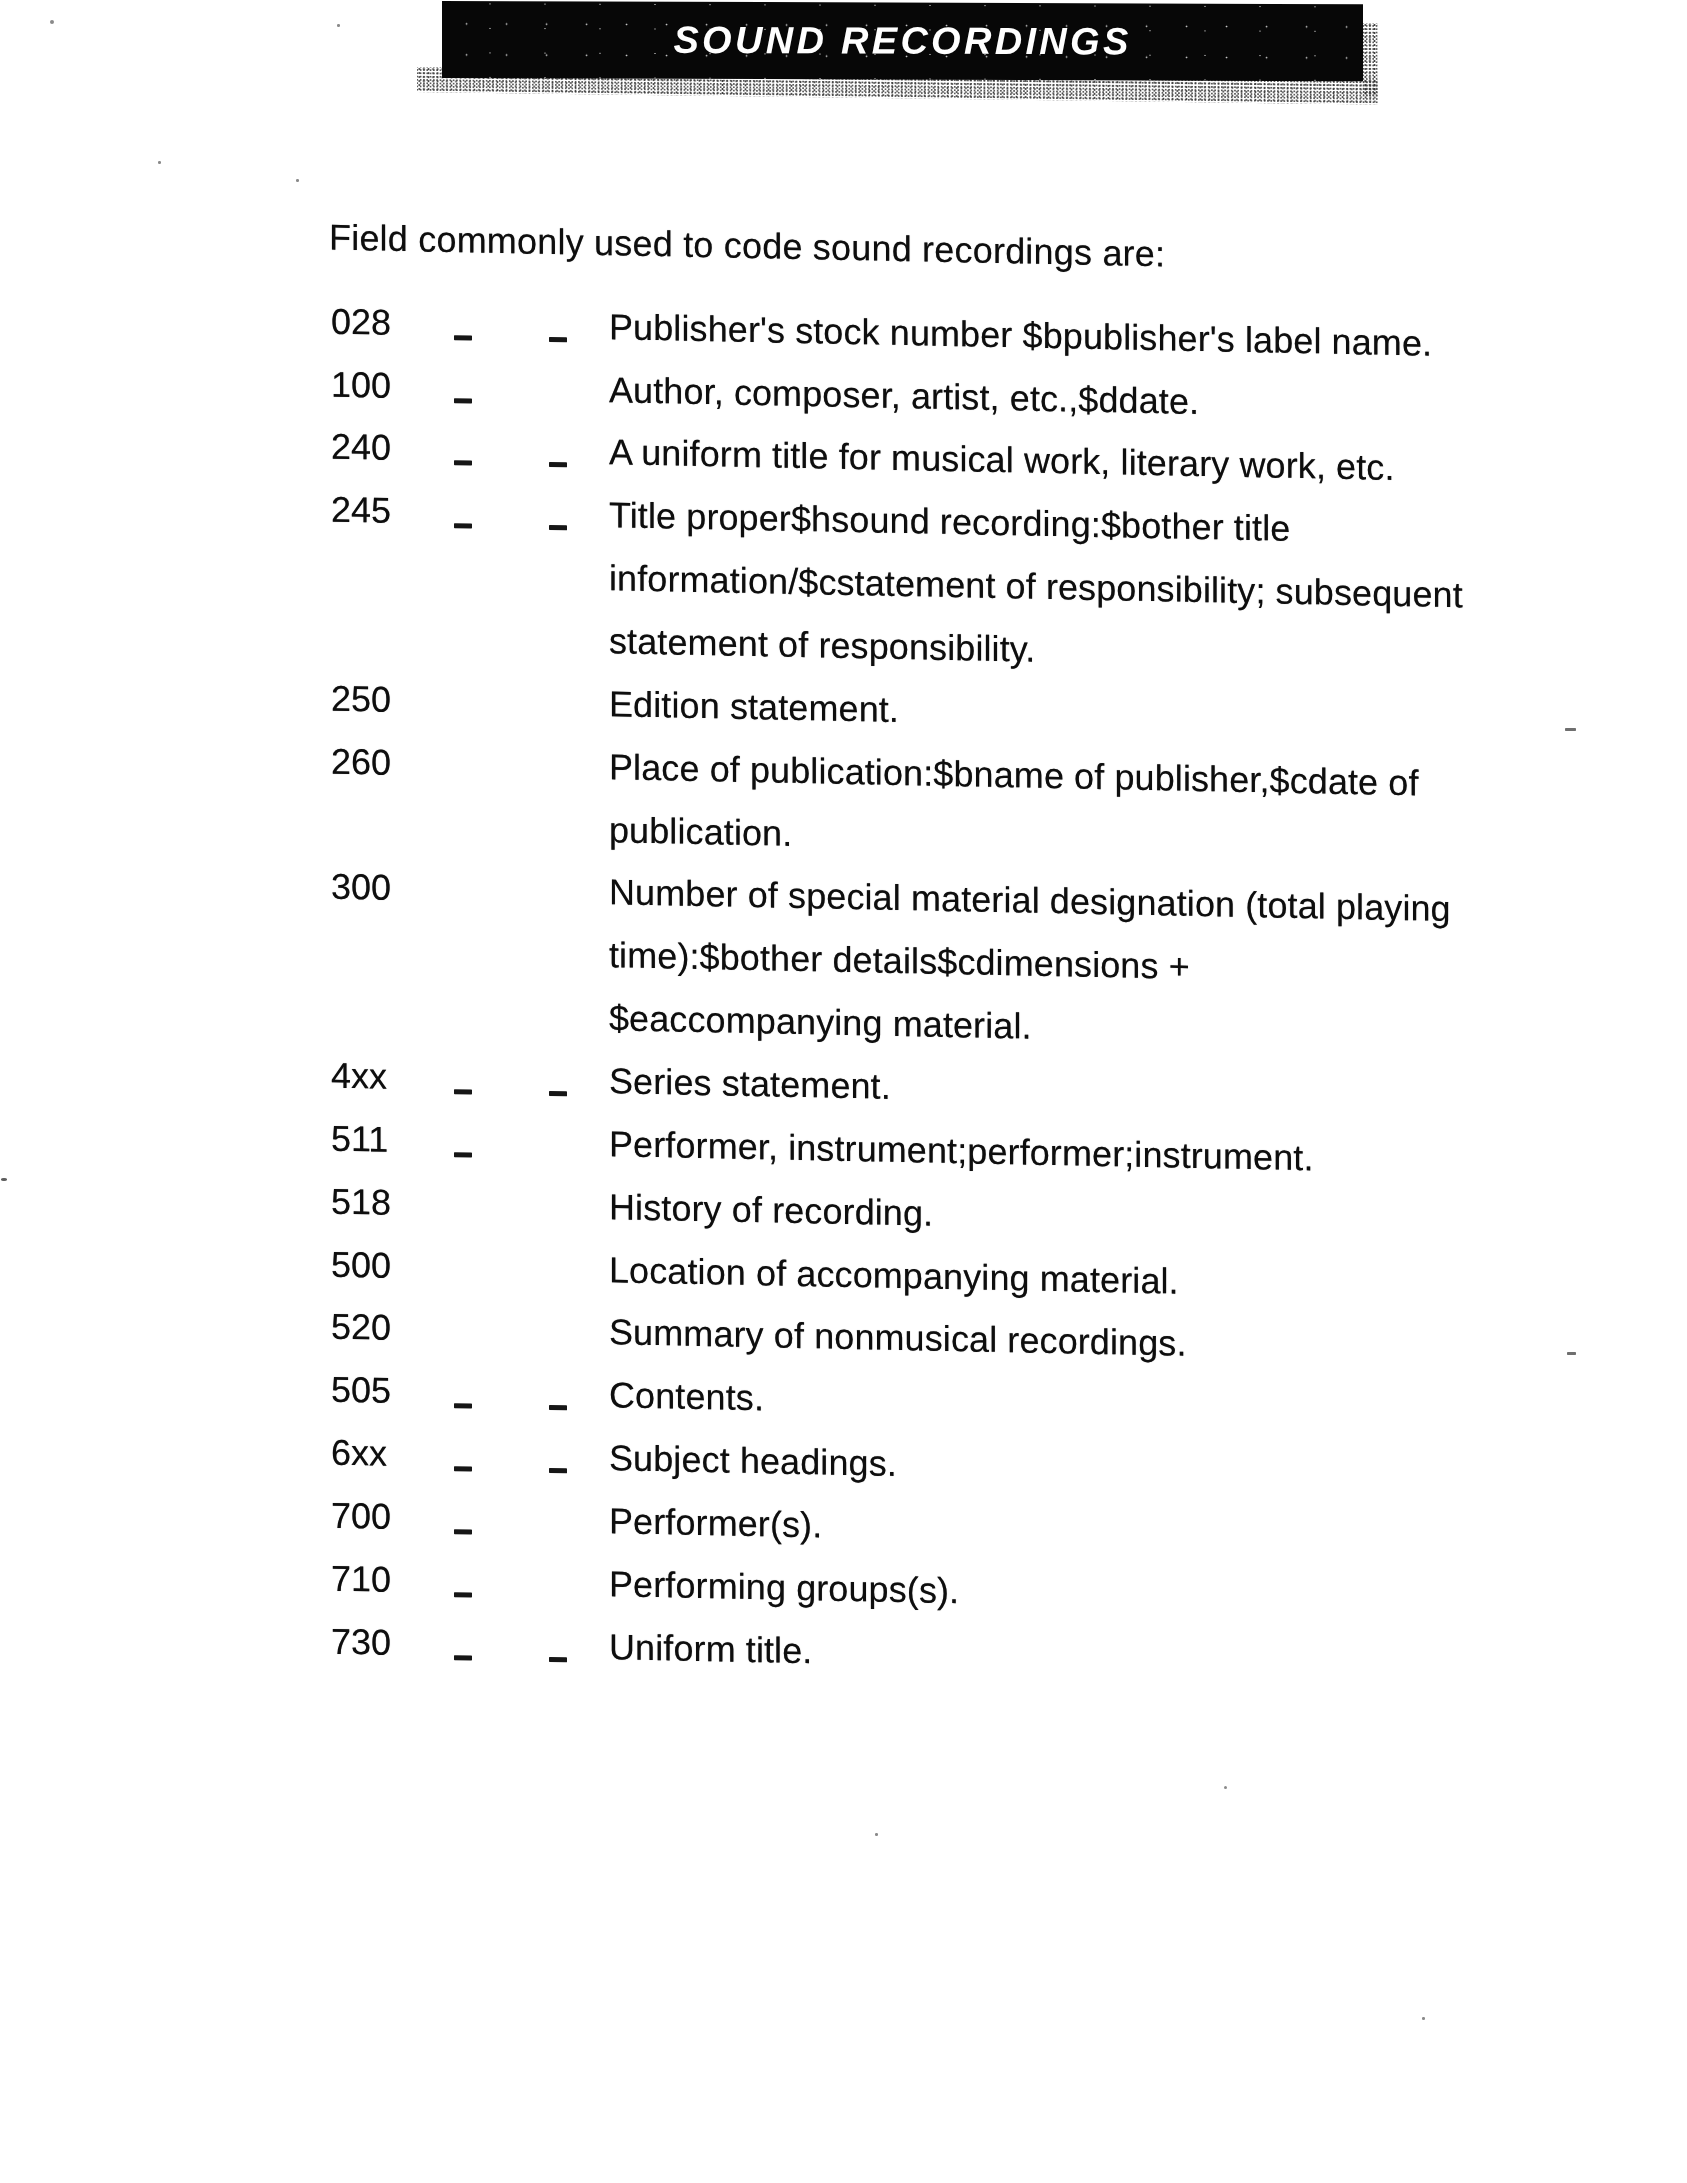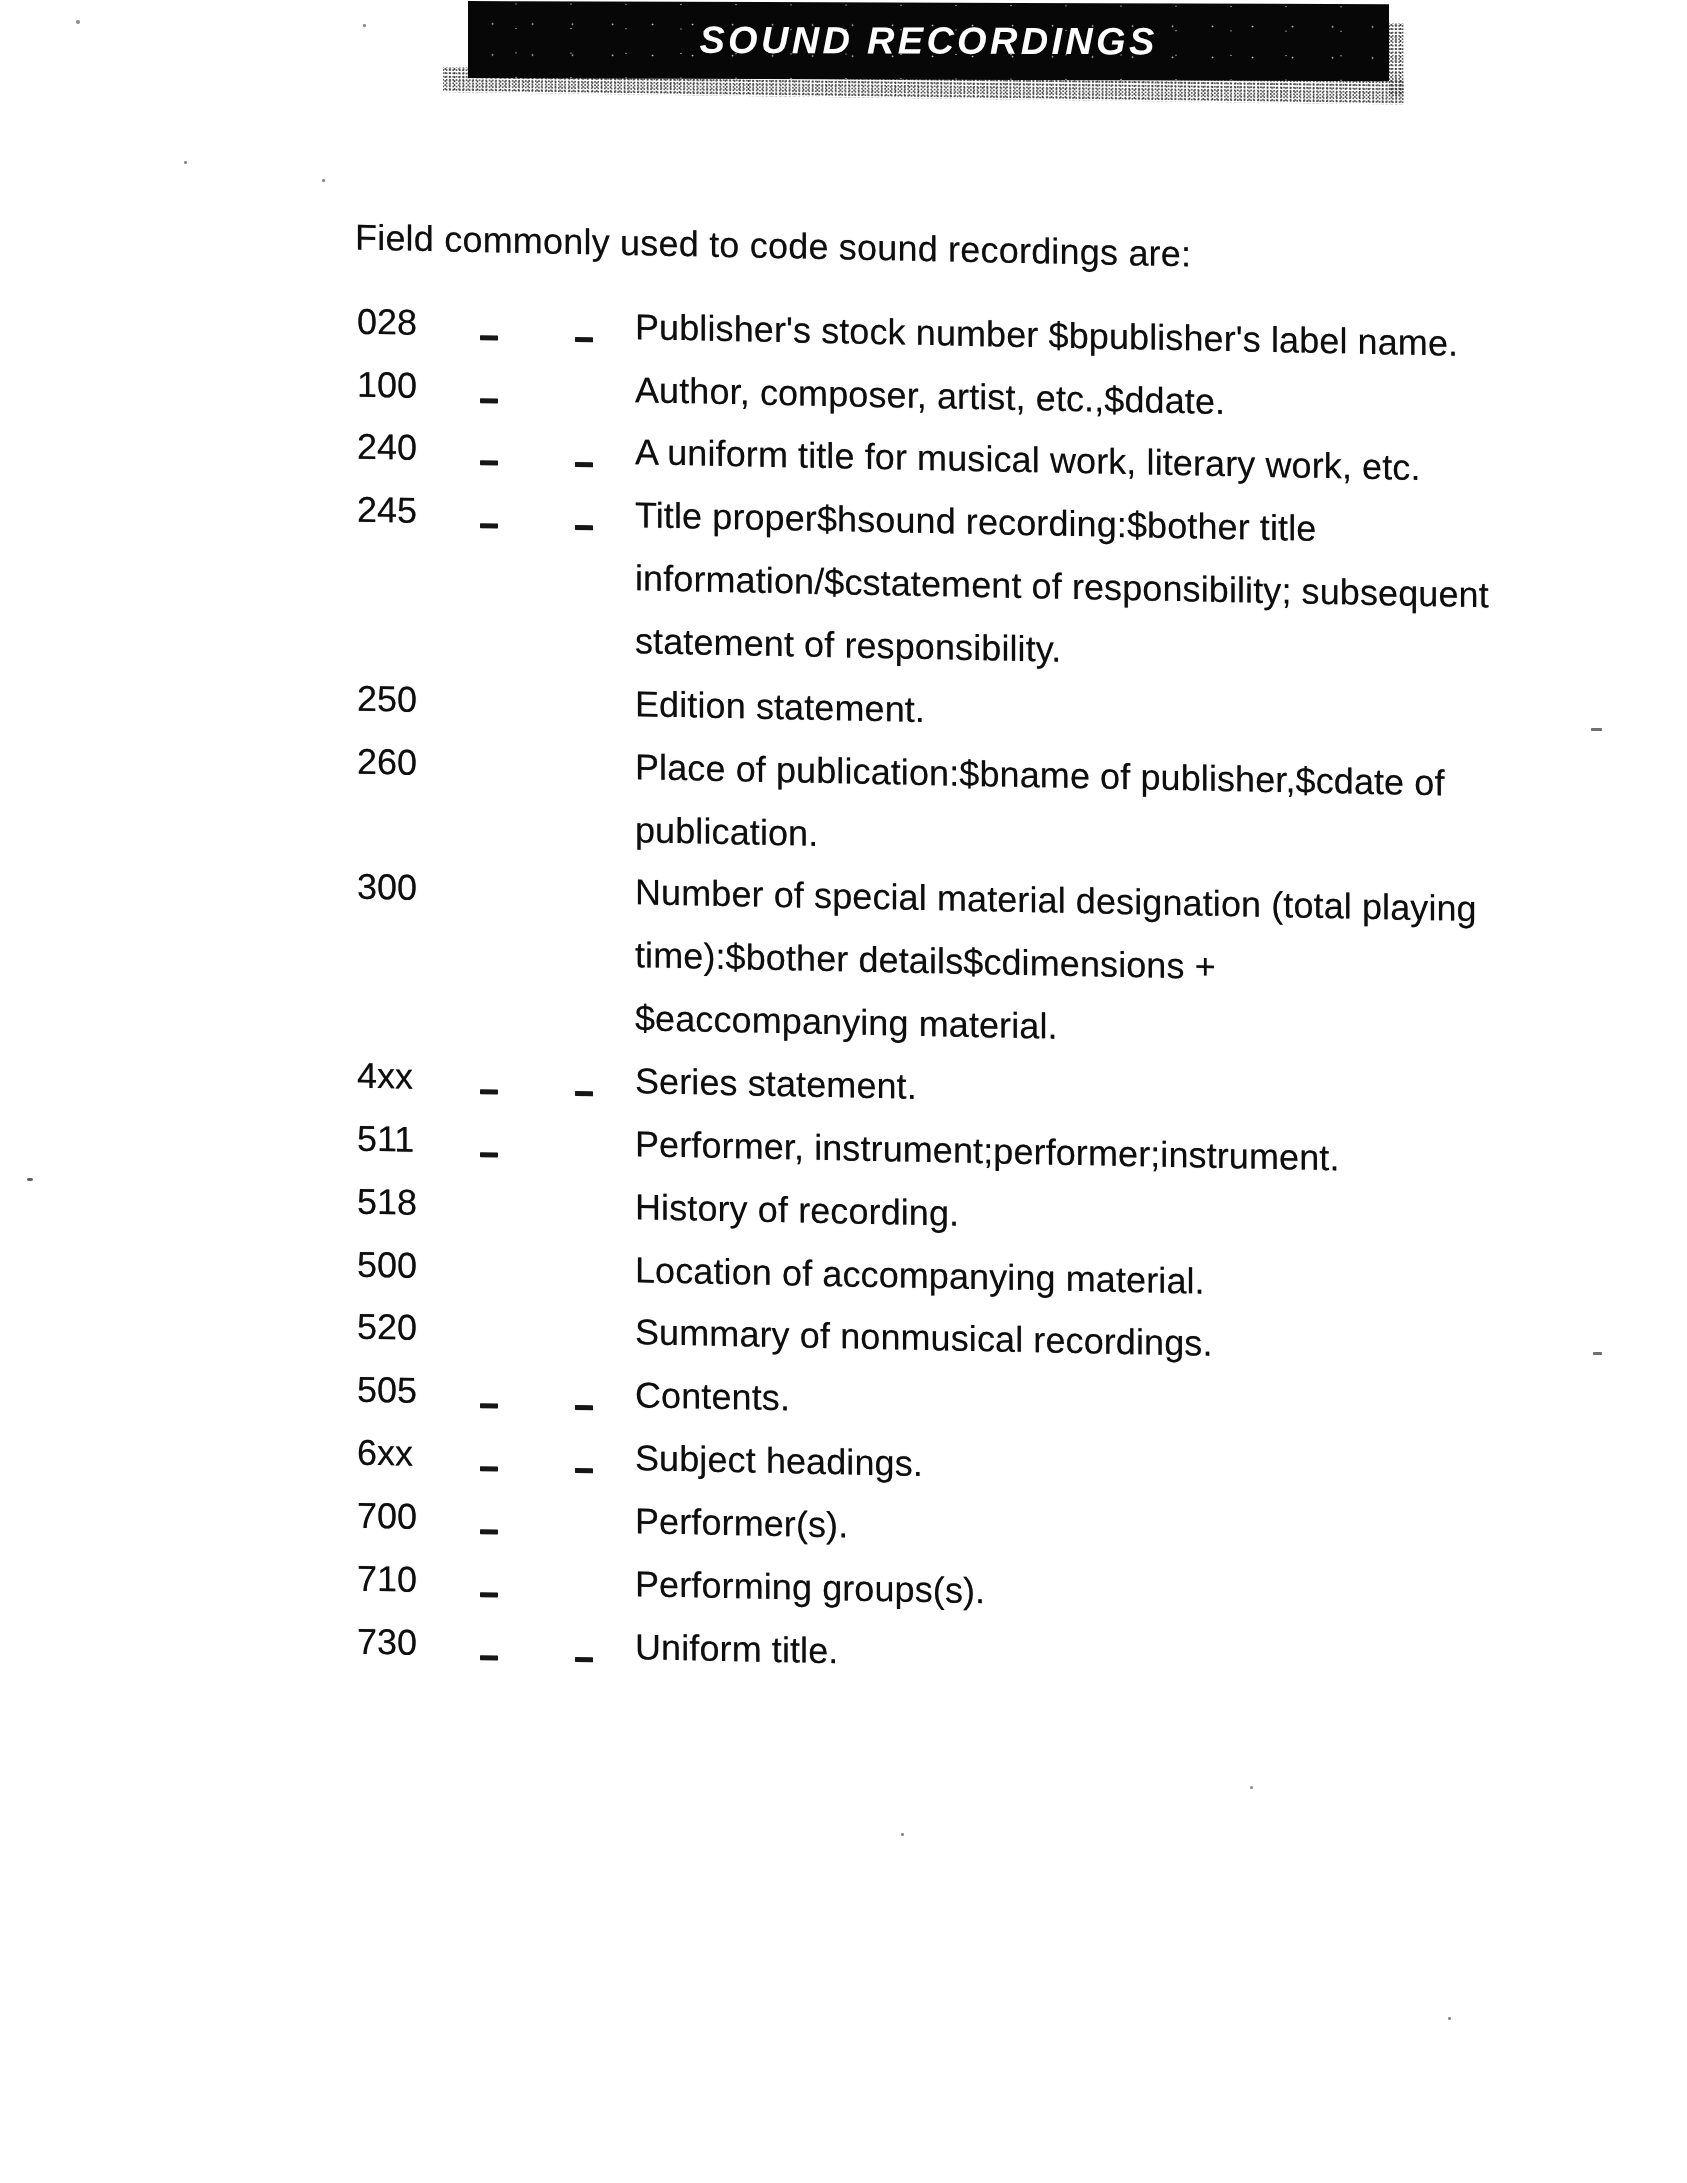--- a/index.html
+++ b/index.html
@@ -11,21 +11,20 @@
     width: 1687px;
     height: 2183px;
     position: relative;
     overflow: hidden;
     font-family: "Liberation Sans", sans-serif;
   }
   .page {
     position: absolute;
     inset: 0;
     background: #ffffff;
-    margin-left: 26px;
   }
 
   
   .banner-box {
     position: absolute;
     left: 442px;
     top: 1.3px;
     width: 921px;
     height: 77px;
     background-color: #070707;

